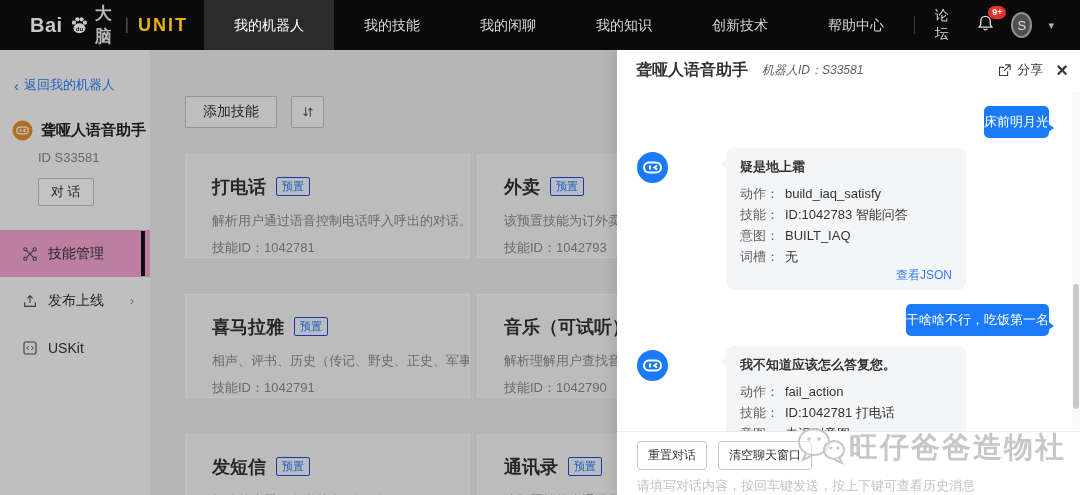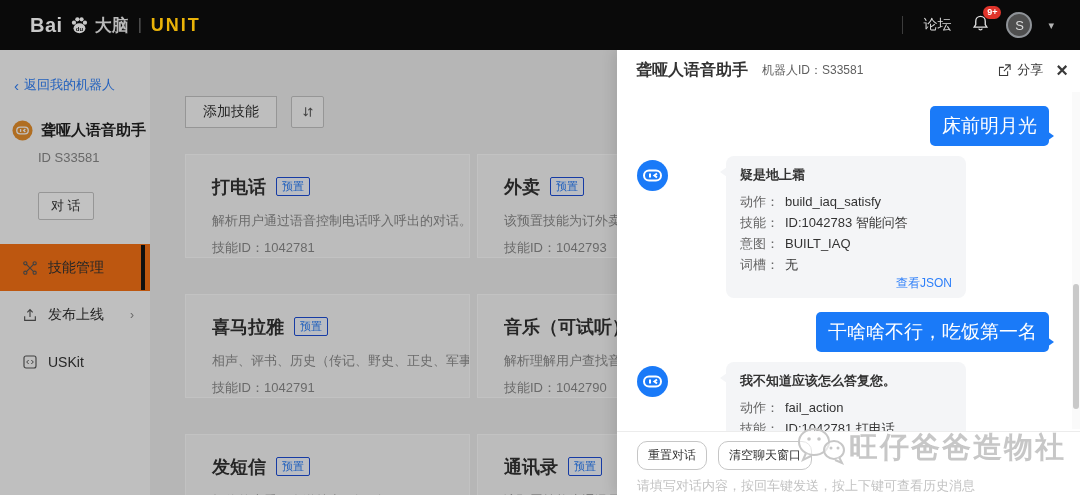--- a/index.html
+++ b/index.html
@@ -24,24 +24,24 @@
   .user-avatar { width:26px; height:26px; border-radius:50%; background:#4f4f4f; border:2px solid #8f9398; color:#dcdcdc; font-size:13px; display:flex; align-items:center; justify-content:center; cursor:pointer; }
   .caret-down { color:#b5b5b5; font-size:11px; cursor:pointer; }
 
   
   .sidebar { position:absolute; top:50px; left:0; width:150px; bottom:0; background:#fbfbfb; z-index:1; }
   .back-link { display:flex; align-items:center; gap:5px; margin:26px 0 0 14px; color:#2d7ff9; font-size:13px; cursor:pointer; }
   .back-chevron { font-size:15px; line-height:1; }
   .bot-info { display:flex; align-items:center; gap:8px; margin:26px 0 0 12px; }
   .bot-name { font-size:15px; font-weight:bold; color:#222; }
   .sidebar-bot-id { margin:9px 0 0 38px; font-size:13px; color:#8a8a8a; }
-  .dialog-btn { display:inline-block; margin:27px 0 0 38px; padding:4px 12px; background:#fff; border:1px solid #c6c6c6; border-radius:2px; font-size:13px; color:#333; cursor:pointer;text-align:center; }
+  .dialog-btn { display:inline-block; margin:13px 0 0 38px; padding:4px 12px; background:#fff; border:1px solid #c6c6c6; border-radius:2px; font-size:13px; color:#333; cursor:pointer;text-align:center; }
   .side-menu { margin-top:24px; }
   .menu-item { position:relative; height:47px; display:flex; align-items:center; gap:10px; padding-left:22px; font-size:14px; color:#333; cursor:pointer; }
-  .menu-item.active { background:#f97316; }
+  .menu-item.active { background:#f9a8d4; }
   .menu-item.active::after { content:""; position:absolute; right:5px; top:1px; bottom:1px; width:4px; background:#141414; }
   .menu-chevron { margin-left:auto; margin-right:16px; color:#8a8a8a; font-size:12px; }
   .micon { display:flex; align-items:center; }
 
   
   .content { position:absolute; left:150px; top:50px; right:0; bottom:0; background:#efefef; padding:46px 0 0 35px; z-index:0; }
   .toolbar { display:flex; gap:14px; align-items:stretch; }
   .add-skill-btn { padding:6px 17px; font-size:14px; color:#333; background:#fafafa; border:1px solid #c6c6c6; border-radius:0; cursor:pointer; }
   .sort-btn { width:33px; display:flex; align-items:center; justify-content:center; background:#fafafa; border:1px solid #c6c6c6; border-radius:2px; cursor:pointer; }
   .cards { margin-top:26px; display:grid; grid-template-columns:285px 285px; gap:36px 7px; width:585px; }
@@ -51,43 +51,43 @@
   .card-desc { margin-top:13px; font-size:13px; color:#8c8c8c; white-space:nowrap; }
   .card-id { margin-top:9px; font-size:13px; color:#8c8c8c; }
 
   
   .dim-overlay { position:absolute; left:0; top:50px; width:617px; bottom:0; background:rgba(0,0,0,0.24); z-index:5; }
 
   
   .chat-panel { position:absolute; left:617px; top:50px; right:0; bottom:0; background:#fff; z-index:10; box-shadow:-4px 0 12px rgba(0,0,0,0.10); }
   .panel-header { height:40px; display:flex; align-items:center; padding:0 12px 0 19px; }
   .panel-title { font-size:16px; font-weight:bold; color:#333; }
-  .panel-bot-id { margin-left:14px; font-size:12px; color:#5f5f5f; }
+  .panel-bot-id { margin-left:14px; font-size:12px; color:#5f5f5f;font-style:italic; }
   .panel-actions { margin-left:auto; display:flex; align-items:center; gap:7px; color:#4a4a4a; }
   .share-wrap { display:flex; align-items:center; gap:5px; cursor:pointer; }
   .share-label { font-size:13px; color:#3a3a3a; }
   .close-x { font-size:20px; line-height:1; color:#3a3a3a; cursor:pointer; margin-left:6px; font-weight:bold; }
 
   .chat-body { position:absolute; top:40px; left:0; right:10px; bottom:64px; padding:10px 12px 0 20px; overflow:hidden; }
   .msg-user { display:flex; justify-content:flex-end; margin:6px 0 10px; }
-  .bubble { position:relative; background:#1a7af8; color:#fff; font-size:19px; padding:7px 12px; border-radius:5px; margin-right:9px; }
+  .bubble { position:relative; background:#1a7af8; color:#fff; font-size:13px; padding:7px 0; border-radius:5px; margin-right:9px; }
   .bubble::after { content:""; position:absolute; right:-5px; bottom:5px; border-top:5px solid transparent; border-bottom:5px solid transparent; border-left:7px solid #1a7af8; }
   .msg-bot { display:flex; margin:2px 0 14px;gap:45px; }
   .bot-avatar { width:31px; height:31px; flex:none; margin-top:4px; }
   .bot-card { position:relative; margin-left:13px; width:240px; background:#f4f5f7; border-radius:8px; padding:10px 14px 7px; }
   .bot-card::before { content:""; position:absolute; left:-6px; top:11px; border-top:5px solid transparent; border-bottom:5px solid transparent; border-right:7px solid #f4f5f7; }
   .bot-title { font-size:13px; font-weight:bold; color:#333; margin-bottom:7px; }
   .bot-row { display:flex; font-size:13px; line-height:21px; }
   .bot-label { width:45px; flex:none; color:#666; }
   .bot-value { color:#333; }
   .bot-link { text-align:right; font-size:12px; color:#2d7ff9; line-height:16px; cursor:pointer; }
 
   .chat-footer { position:absolute; left:0; right:0; bottom:0; height:64px; background:#fff; border-top:1px solid #ececec; padding:9px 16px 0 20px; }
   .footer-btns { display:flex; gap:11px; }
-  .footer-btn { font-size:12px; color:#333; background:#fff; border:1px solid #c6c6c6; border-radius:10px; padding:5px 10px; cursor:pointer; }
+  .footer-btn { font-size:12px; color:#333; background:#fff; border:1px solid #c6c6c6; border-radius:4px; padding:5px 10px; cursor:pointer; }
   .chat-input { display:block; width:96%; border:none; outline:none; margin-top:8px; font-size:13px; color:#333; background:transparent; }
   .chat-input::placeholder { color:#c3c3c3; }
 
   .chat-scrollbar { position:absolute; right:0; top:42px; bottom:66px; width:8px; background:#fafafa; }
   .chat-scroll-thumb { position:absolute; right:1px; top:57%; width:6px; height:37%; background:#c9c9c9; border-radius:3px; cursor:pointer; }
 
   
   .watermark { position:absolute; right:14px; top:424px; z-index:30; display:flex; align-items:center; gap:3px; pointer-events:none; }
   .watermark-text { font-size:29px; font-weight:bold; color:#c7c7c7; letter-spacing:2px; text-shadow:0 0 1px #fff; white-space:nowrap; }
 </style>
@@ -106,20 +106,28 @@
           <circle cx="14.8" cy="5.8" r="2.3" fill="#c9c9c9"></circle>
           <circle cx="18.5" cy="9.5" r="2.3" fill="#c9c9c9"></circle>
           <ellipse cx="12.5" cy="15.5" rx="6.5" ry="5.5" fill="#c9c9c9"></ellipse>
           <text x="12.5" y="18" font-size="6.5" font-weight="bold" fill="#0a0a0a" text-anchor="middle">du</text>
         </svg>
       </span>
       <span class="logo-brain">大脑</span>
       <span class="logo-sep">|</span>
       <span class="logo-unit">UNIT</span>
     </div>
+    <nav class="topnav">
+      <div class="nav-item active">我的机器人</div>
+      <div class="nav-item">我的技能</div>
+      <div class="nav-item">我的闲聊</div>
+      <div class="nav-item">我的知识</div>
+      <div class="nav-item">创新技术</div>
+      <div class="nav-item">帮助中心</div>
+    </nav>
     <div class="topbar-right">
       <span class="top-divider"></span>
       <span class="forum-link">论坛</span>
       <span class="bell-wrap">
         <svg width="19" height="19" viewBox="0 0 24 24">
           <path d="M12 3a6 6 0 0 0-6 6v4.3L4 16.5h16L18 13.3V9a6 6 0 0 0-6-6z" fill="none" stroke="#e0e0e0" stroke-width="1.7"></path>
           <path d="M9.8 18.5a2.3 2.3 0 0 0 4.4 0" fill="none" stroke="#e0e0e0" stroke-width="1.7"></path>
         </svg>
         <span class="bell-badge">9+</span>
       </span>

